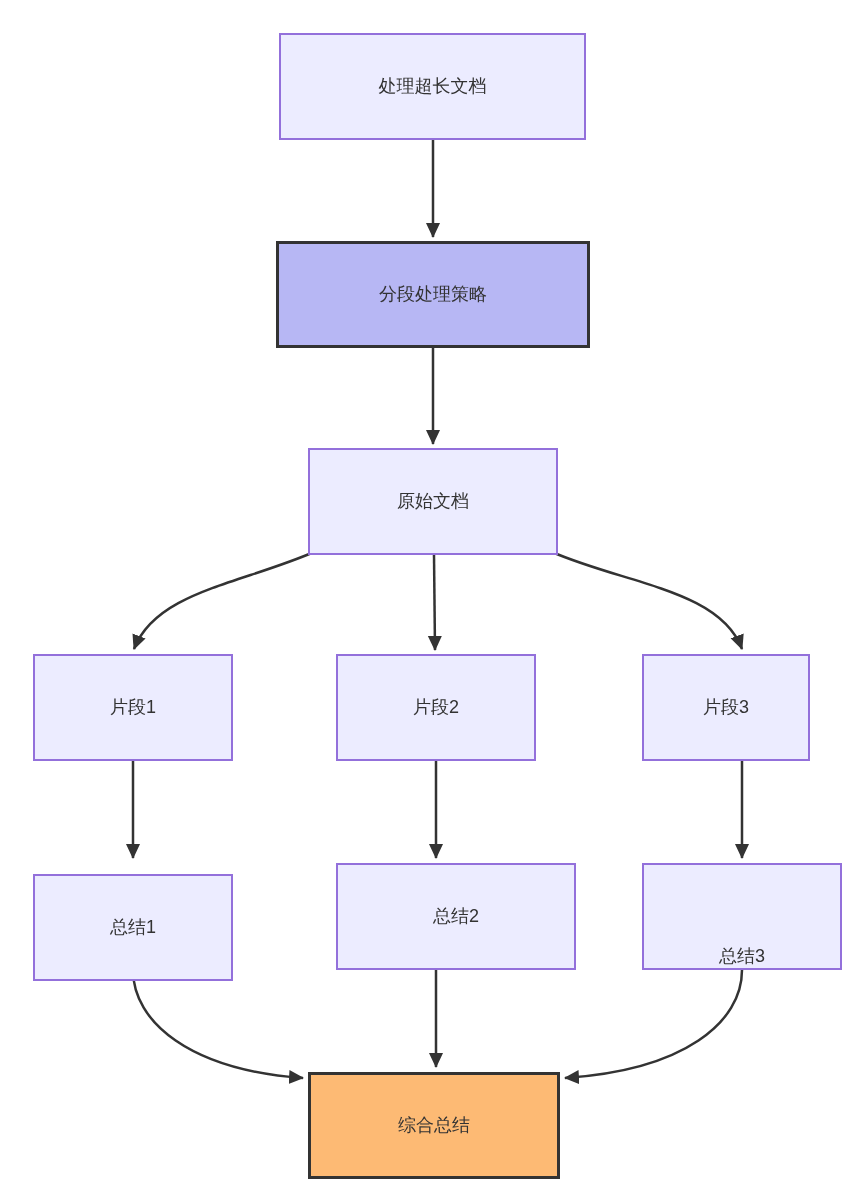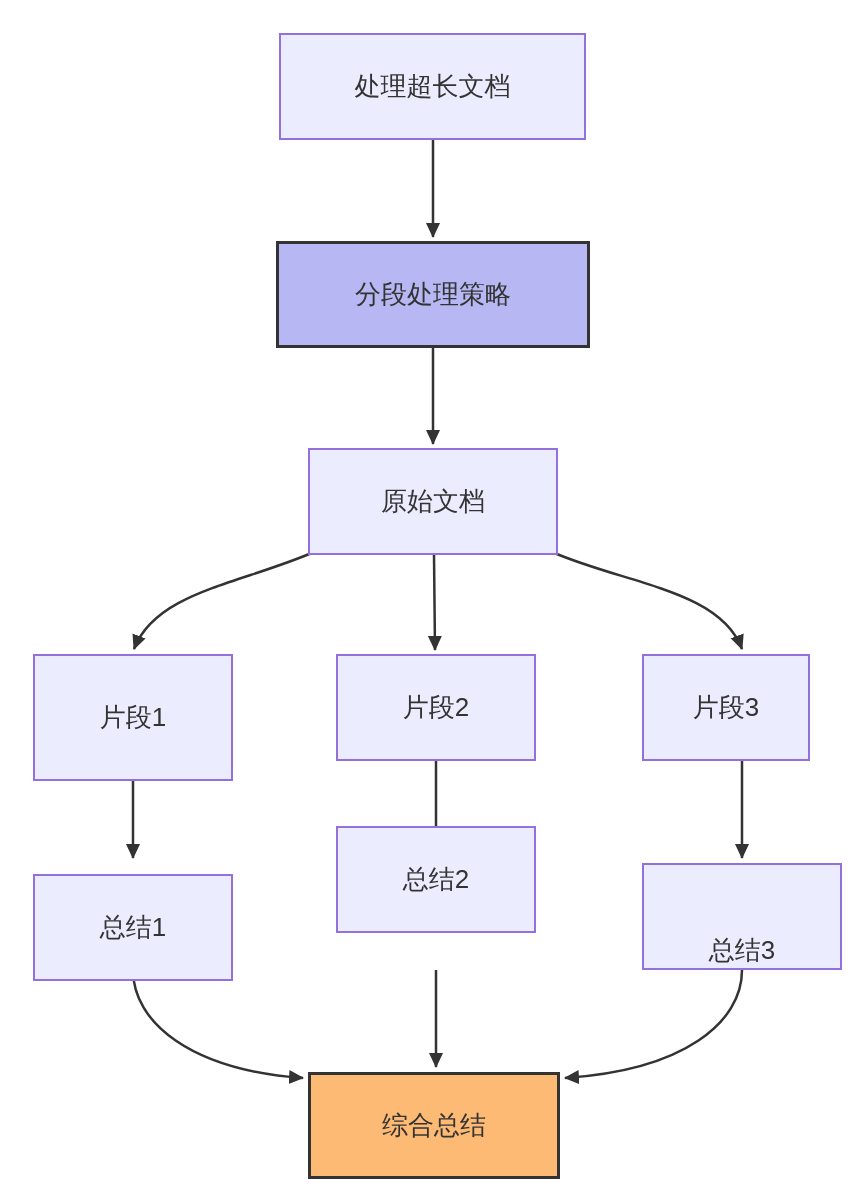--- a/index.html
+++ b/index.html
@@ -31,42 +31,42 @@
   .node {
     position: absolute;
     z-index: 2;
     display: flex;
     align-items: center;
     justify-content: center;
     box-sizing: border-box;
     background: #ECECFF;
     border: 2px solid #9370DB;
     color: #333333;
-    font-size: 26px;
+    font-size: 18px;
     line-height: 1.3;
     text-align: center;
     white-space: nowrap;
   }
   .node--highlight {
     background: #b7b7f4;
     border: 3.5px solid #333333;
   }
   .node--success {
     background: #fdba74;
     border: 3.5px solid #333333;
   }
   
   .n-A  { left: 279px; top: 33px;   width: 307px; height: 107px; }
   .n-B  { left: 276px; top: 241px;  width: 314px; height: 107px; }
   .n-C  { left: 308px; top: 448px;  width: 250px; height: 107px; }
-  .n-D1 { left: 33px;  top: 654px;  width: 200px; height: 127px; }
+  .n-D1 { left: 33px;  top: 654px;  width: 200px; height: 107px; }
   .n-D2 { left: 336px; top: 654px;  width: 200px; height: 107px; }
   .n-D3 { left: 642px; top: 654px;  width: 168px; height: 107px; }
   .n-S1 { left: 33px;  top: 863px;  width: 200px; height: 107px; margin-top: 11px; }
-  .n-S2 { left: 336px; top: 826px;  width: 200px; height: 107px; }
+  .n-S2 { left: 336px; top: 863px;  width: 240px; height: 107px; }
   .n-S3 { left: 642px; top: 863px;  width: 200px; height: 107px; align-items: flex-end; }
   .n-F  { left: 308px; top: 1072px; width: 252px; height: 107px; }
 </style>
 </head>
 <body>
 
 <div class="canvas">
 
   <svg class="edges-layer" width="852" height="1196" viewBox="0 0 852 1196" xmlns="http://www.w3.org/2000/svg">
     <defs>

